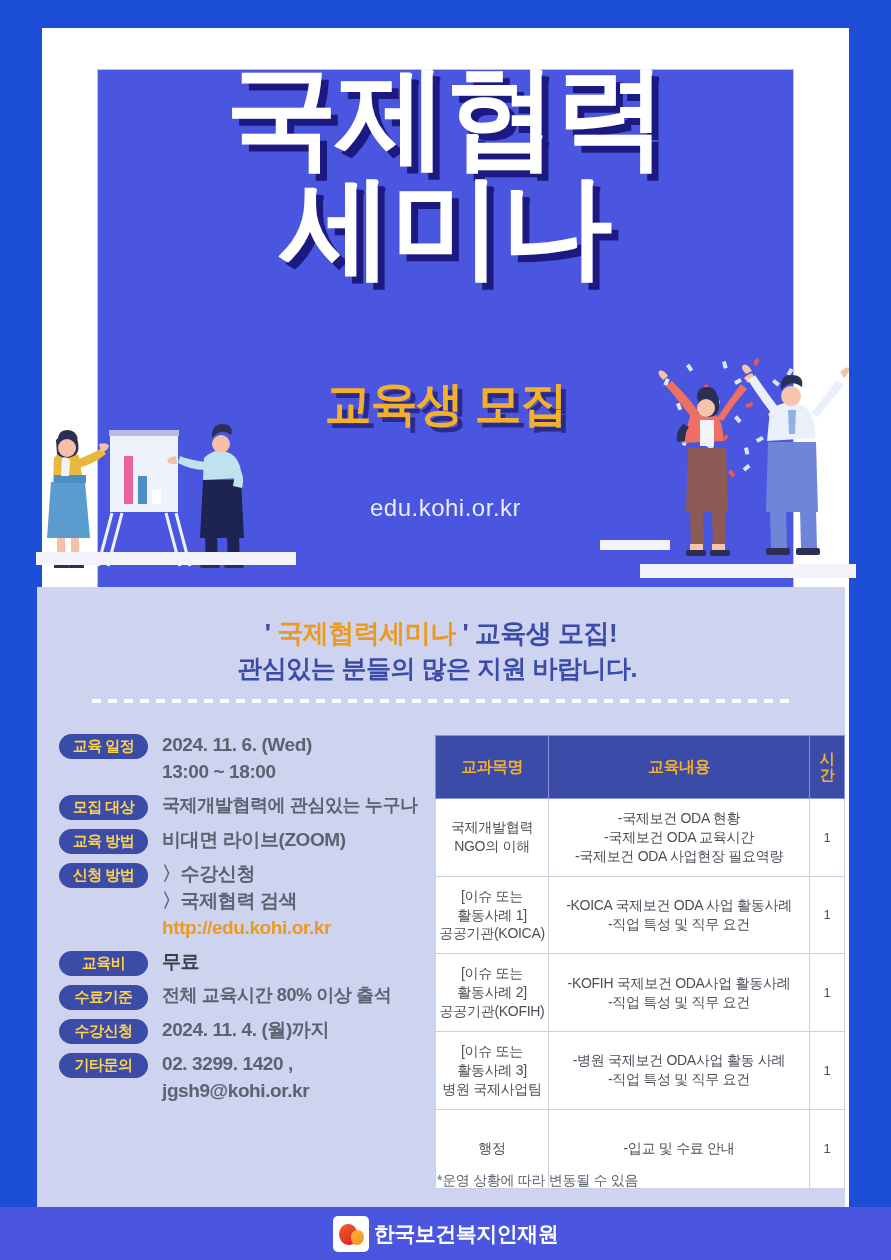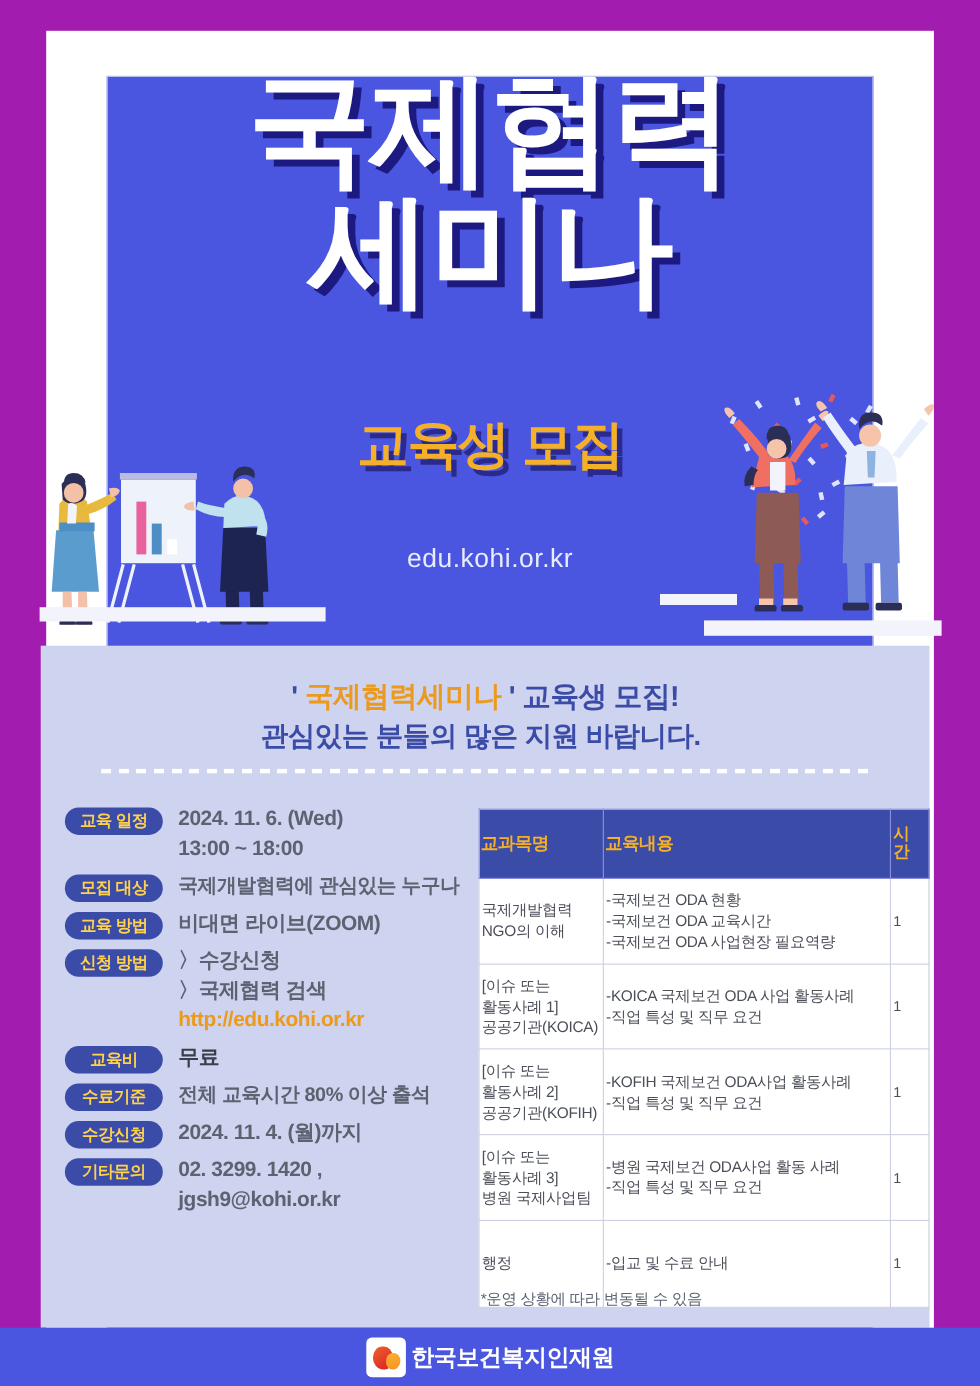--- a/index.html
+++ b/index.html
@@ -2,21 +2,21 @@
 <html lang="ko"><head>
 <meta charset="utf-8">
 <style>
   html,body{margin:0;padding:0;}
   body{
     width:891px;height:1260px;
     background:#4a55e0;
     font-family:"Liberation Sans","DejaVu Sans",sans-serif;
     overflow:hidden;position:relative;
   }
-  .poster{position:absolute;inset:0;background:#a21caf;}
+  .poster{position:absolute;inset:0;background:#1d4ed8;}
 
   
   .frame{
     position:absolute;left:42px;top:28px;right:42px;bottom:0;
     background:#ffffff;
   }
   .frame-inner{
     position:absolute;left:55px;top:41px;right:55px;bottom:0;
     background:#4a55e0;
     box-shadow:inset 0 0 0 1px #b9c0ea;
@@ -80,21 +80,21 @@
   }
   .vals{margin-left:14px;color:#5b6270;font-size:19px;font-weight:bold;line-height:1.42;letter-spacing:-0.4px;}
   .vals .v{display:block;white-space:nowrap;}
   .vals .orange{color:#ec9a1e;}
   .vals .dark{color:#3a3f4c;}
   .vals .sm{font-size:18px;}
 
   
   .tablewrap{position:absolute;left:398px;top:148px;width:400px;}
   table{border-collapse:collapse;width:400px;table-layout:fixed;background:#ffffff;}
-  th,td{border:1px solid #cdd0e0;text-align:left;}
+  th,td{border:1px solid #cdd0e0;text-align:center;}
   thead th{
     background:#3b4ba8;color:#f5b02a;font-size:16px;font-weight:bold;
     height:60px;border:1px solid #8a8fe0;letter-spacing:-0.5px;
   }
   thead th.c3{font-size:15px;line-height:1.05;padding:0 2px;}
   td{color:#4b4f58;font-size:14px;line-height:1.35;padding:10px 2px;letter-spacing:-0.3px;}
   td.c1{width:110px;}
   td.c2{width:258px;}
   td.c3{width:30px;font-size:13px;}
   th.c1{width:110px;}

